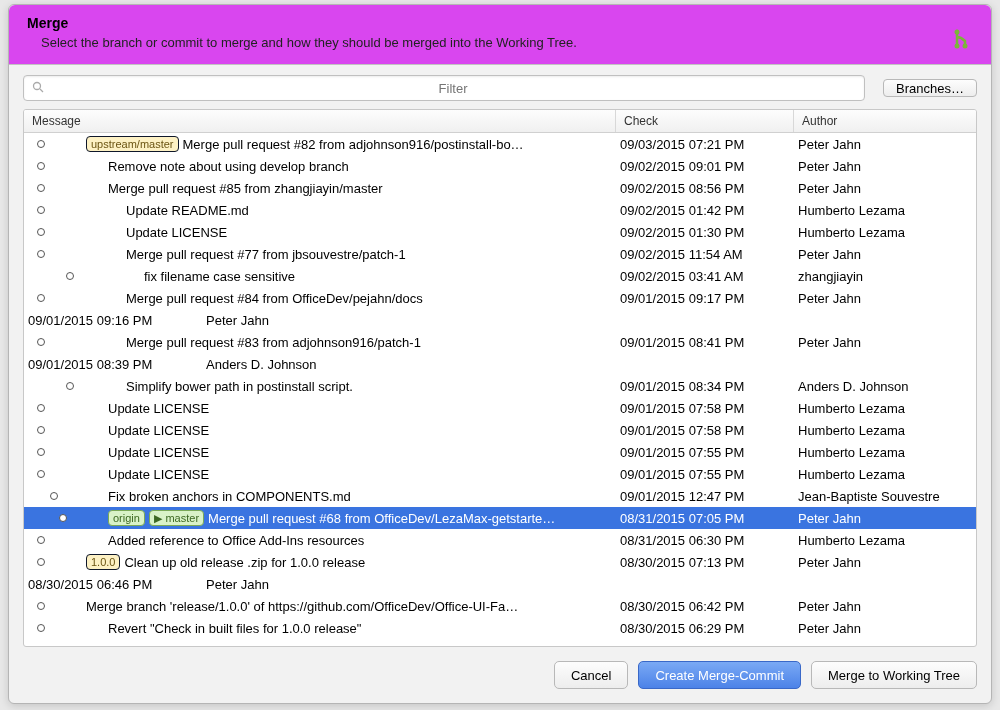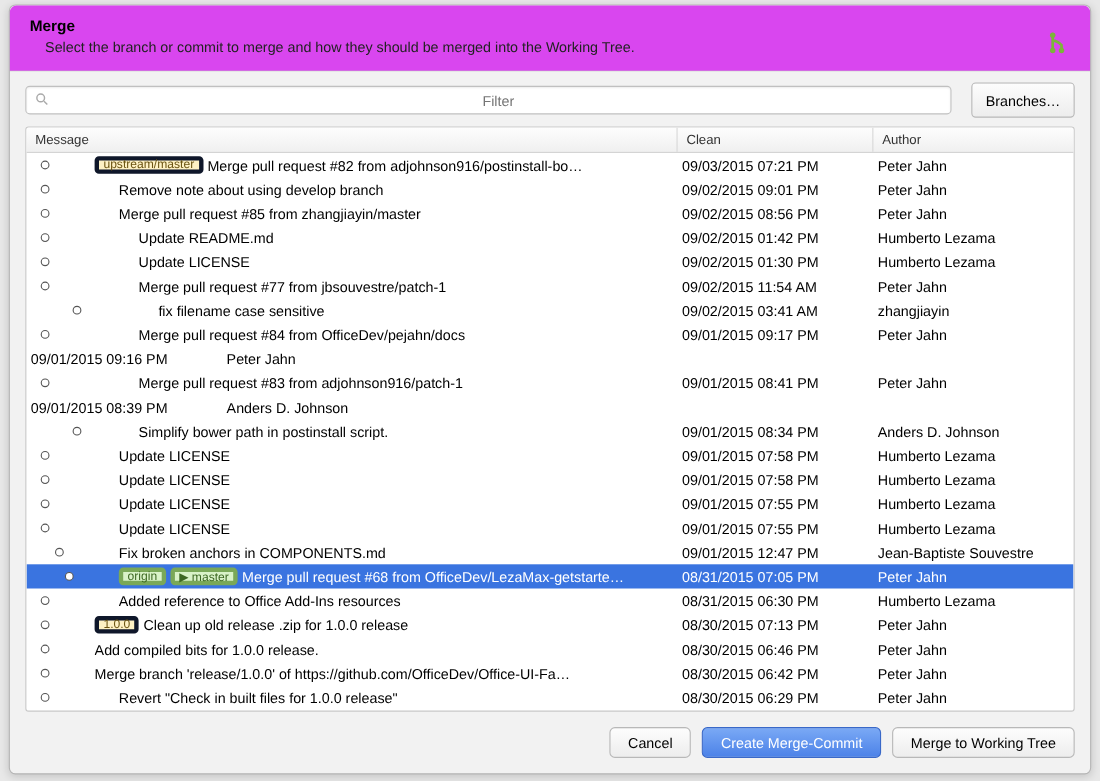--- a/index.html
+++ b/index.html
@@ -71,21 +71,21 @@
     .filter-box input {
       flex: 1;
       border: none;
       outline: none;
       font-size: 13px;
       text-align: center;
       color: #999;
       background: transparent;
     }
     .branches-btn {
-      height: 32px;
+      height: 18px;
       padding: 0 12px;
       border: 1px solid #b8b8b8;
       border-radius: 4px;
       background: linear-gradient(#fdfdfd, #ededed);
       font-size: 13px;
       cursor: pointer;
     }
     .table {
       flex: 1;
       border: 1px solid #c8c8c8;
@@ -136,21 +136,21 @@
       position: relative;
       height: 22px;
     }
     .dot {
       width: 8px; height: 8px; border: 1px solid #555; border-radius: 50%; background: #fff;
       position: absolute;
     }
     .badge {
       display: inline-flex;
       align-items: center;
-      border: 4px solid #0f172a;
+      border: 1px solid #0f172a;
       border-radius: 4px;
       background: #fdf1c4;
       color: #6b5412;
       font-size: 11px;
       padding: 0 4px;
       height: 16px;
       flex-shrink: 0;
     }
     .badge.green { background: #d9f2c8; border-color: #7aa858; color: #3d6823; }
     .msg-text { overflow: hidden; text-overflow: ellipsis; white-space: nowrap; }
@@ -201,21 +201,21 @@
           </svg>
       </span>
       <input type="text" placeholder="Filter" style="">
     </div>
     <button class="branches-btn">Branches…</button>
   </div>
 
   <div class="table">
     <div class="thead">
       <div class="th col-msg">Message</div>
-      <div class="th col-date">Clean</div>
+      <div class="th col-date">Check</div>
       <div class="th col-author">Author</div>
     </div>
     <div class="tbody" id="tbody">
         <div class="row">
           <div class="cell col-msg">
             <div class="graph">
               <div class="dot" style="left: 9px;"></div>
             </div>
             <span class="badge">upstream/master</span>
             <span class="msg-text">Merge pull request #82 from adjohnson916/postinstall-bo…</span>
@@ -413,26 +413,20 @@
             <div class="graph">
               <div class="dot" style="left: 9px;"></div>
             </div>
             <span class="badge">1.0.0</span>
             <span class="msg-text">Clean up old release .zip for 1.0.0 release</span>
           </div>
           <div class="cell col-date">08/30/2015 07:13 PM</div>
           <div class="cell col-author">Peter Jahn</div>
         </div>
         <div class="row">
-          <div class="cell col-msg">
-            <div class="graph">
-              <div class="dot" style="left: 9px;"></div>
-            </div>
-            <span class="msg-text">Add compiled bits for 1.0.0 release.</span>
-          </div>
           <div class="cell col-date">08/30/2015 06:46 PM</div>
           <div class="cell col-author">Peter Jahn</div>
         </div>
         <div class="row">
           <div class="cell col-msg">
             <div class="graph">
               <div class="dot" style="left: 9px;"></div>
             </div>
             <span class="msg-text">Merge branch 'release/1.0.0' of https://github.com/OfficeDev/Office-UI-Fa…</span>
           </div>

